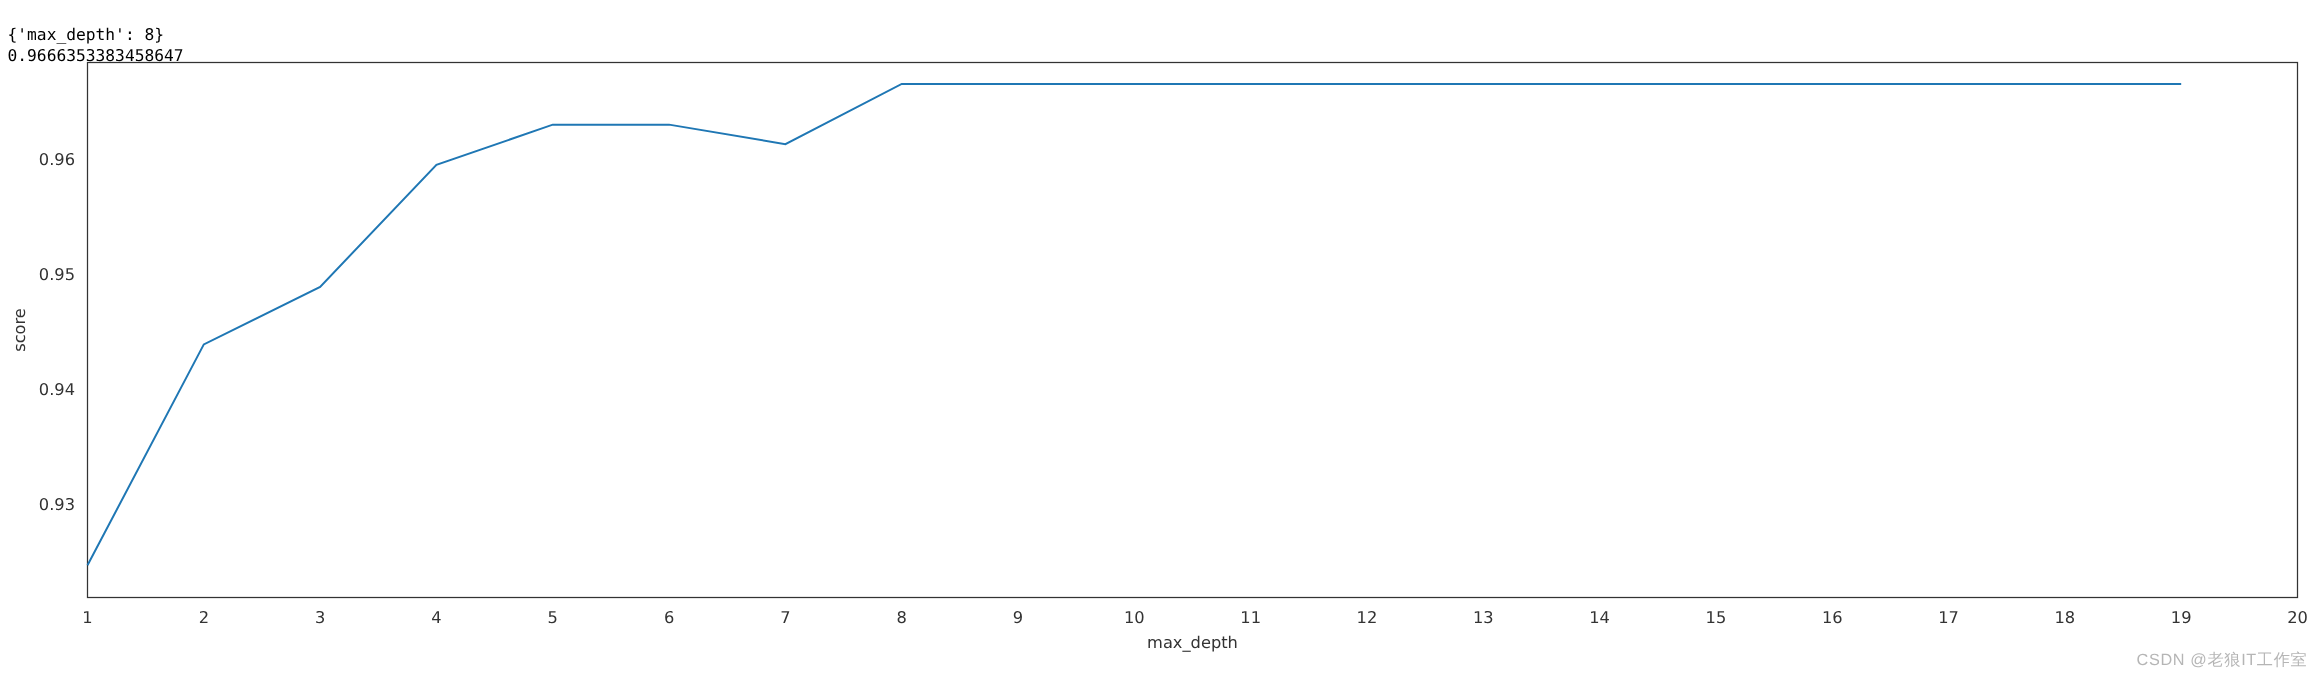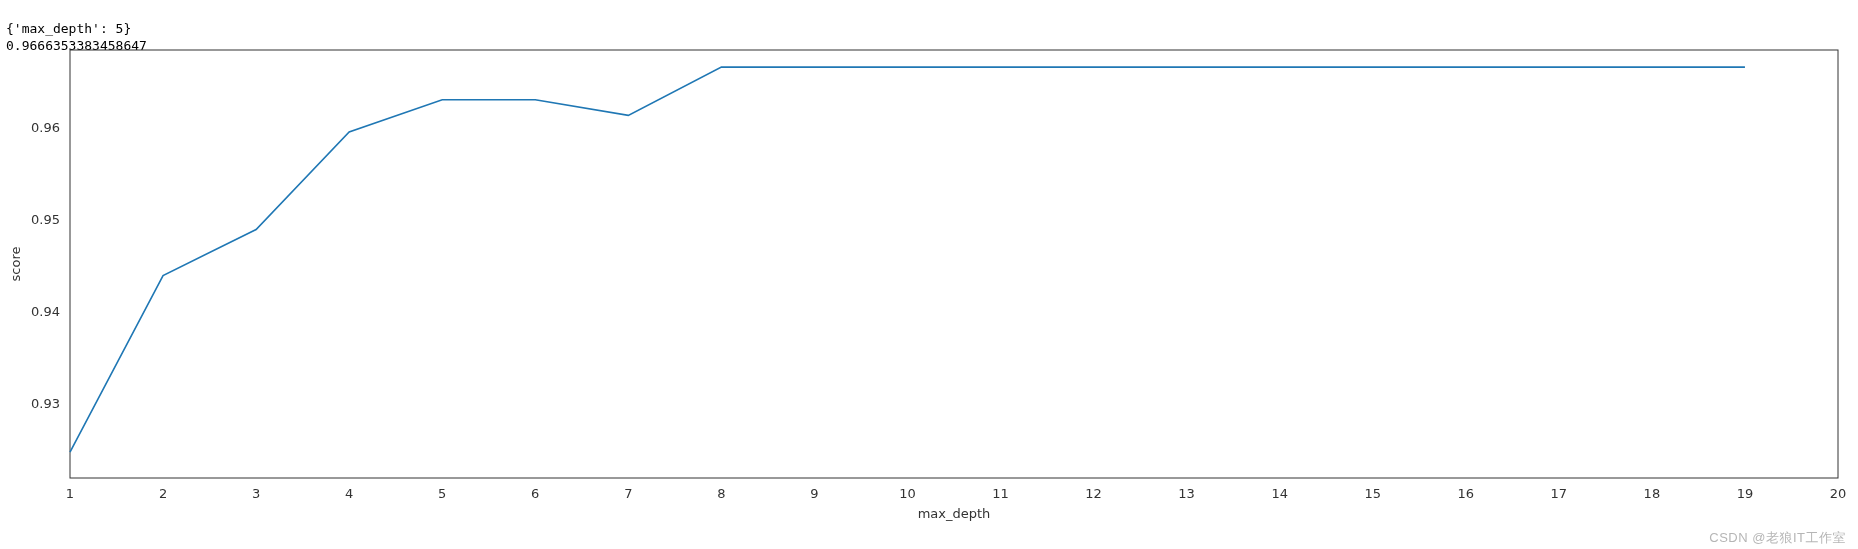--- a/index.html
+++ b/index.html
@@ -33,32 +33,32 @@
     .axis-label {
       font-family: "DejaVu Sans", Arial, sans-serif;
       font-size: 13px;
       fill: #333;
     }
     .spine { stroke: #333; stroke-width: 1; fill: none; }
     .data-line { stroke: #1f77b4; stroke-width: 1.6; fill: none; }
     .watermark {
       position: absolute;
       right: 12px;
-      bottom: 2px;
+      bottom: 12px;
       font-family: Arial, sans-serif;
       font-size: 13px;
       color: rgba(120,120,120,0.55);
       letter-spacing: 0.5px;
     }
   </style>
 </head>
 <body>
 
 <div class="output-text">
-<span>{'max_depth': 5}</span>
+<span>{'max_depth': 8}</span>
 <span>0.9666353383458647</span>
 </div>
 
 <div class="chart-wrap">
   <svg id="chart-svg" width="1858" height="505">
       <rect x="70" y="12" width="1768" height="428" class="spine"></rect>
       <g class="axis">
         <line x1="70" y1="440" x2="70" y2="445" class="tick"></line>
         <text x="70" y="460" text-anchor="middle">1</text>
         <line x1="163.05263157894737" y1="440" x2="163.05263157894737" y2="445" class="tick"></line>

